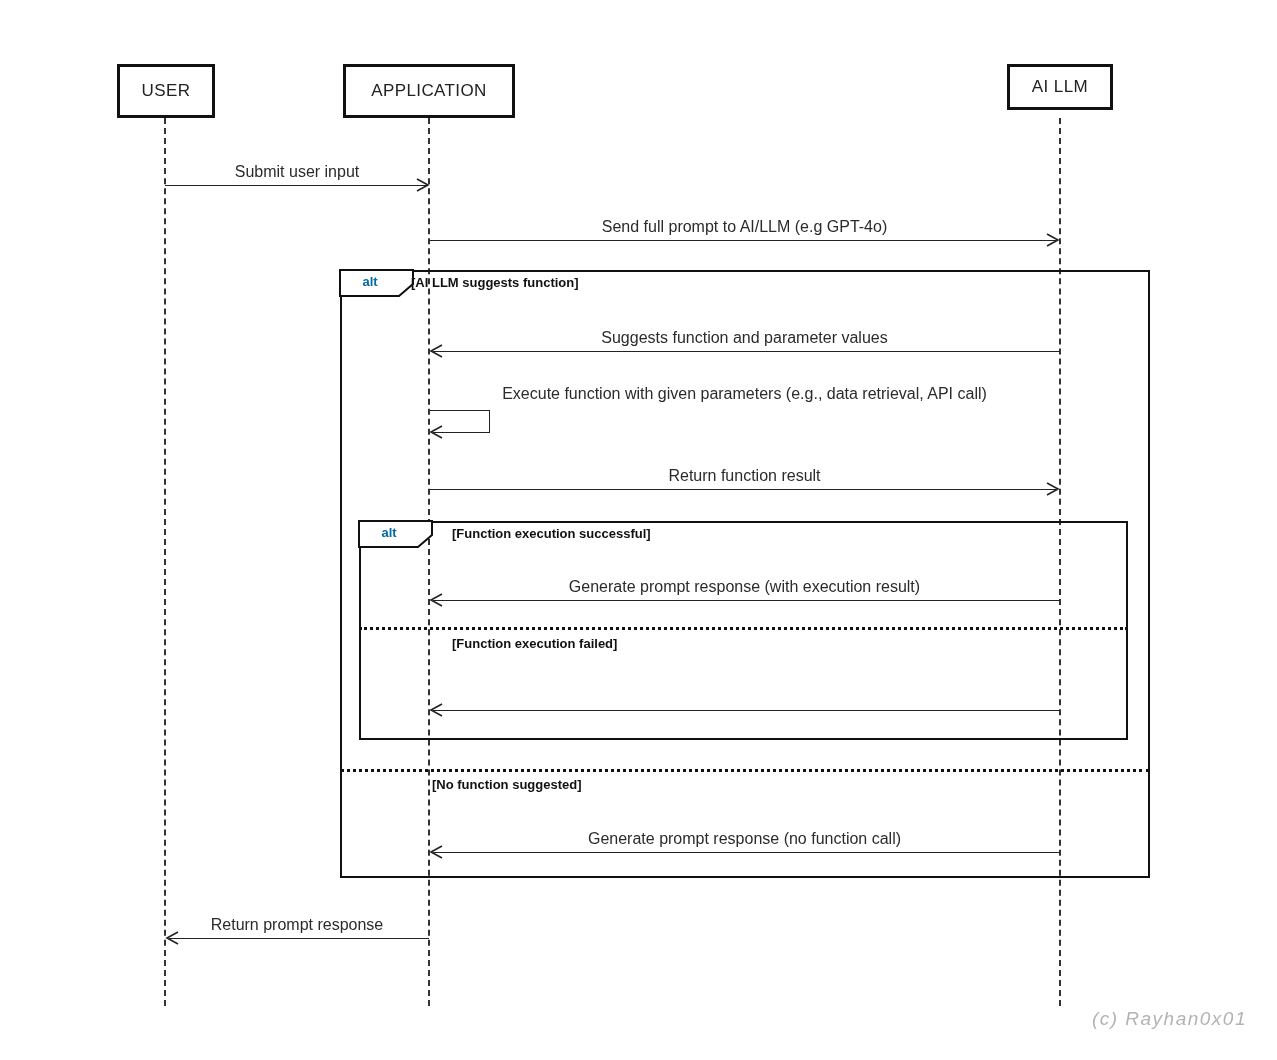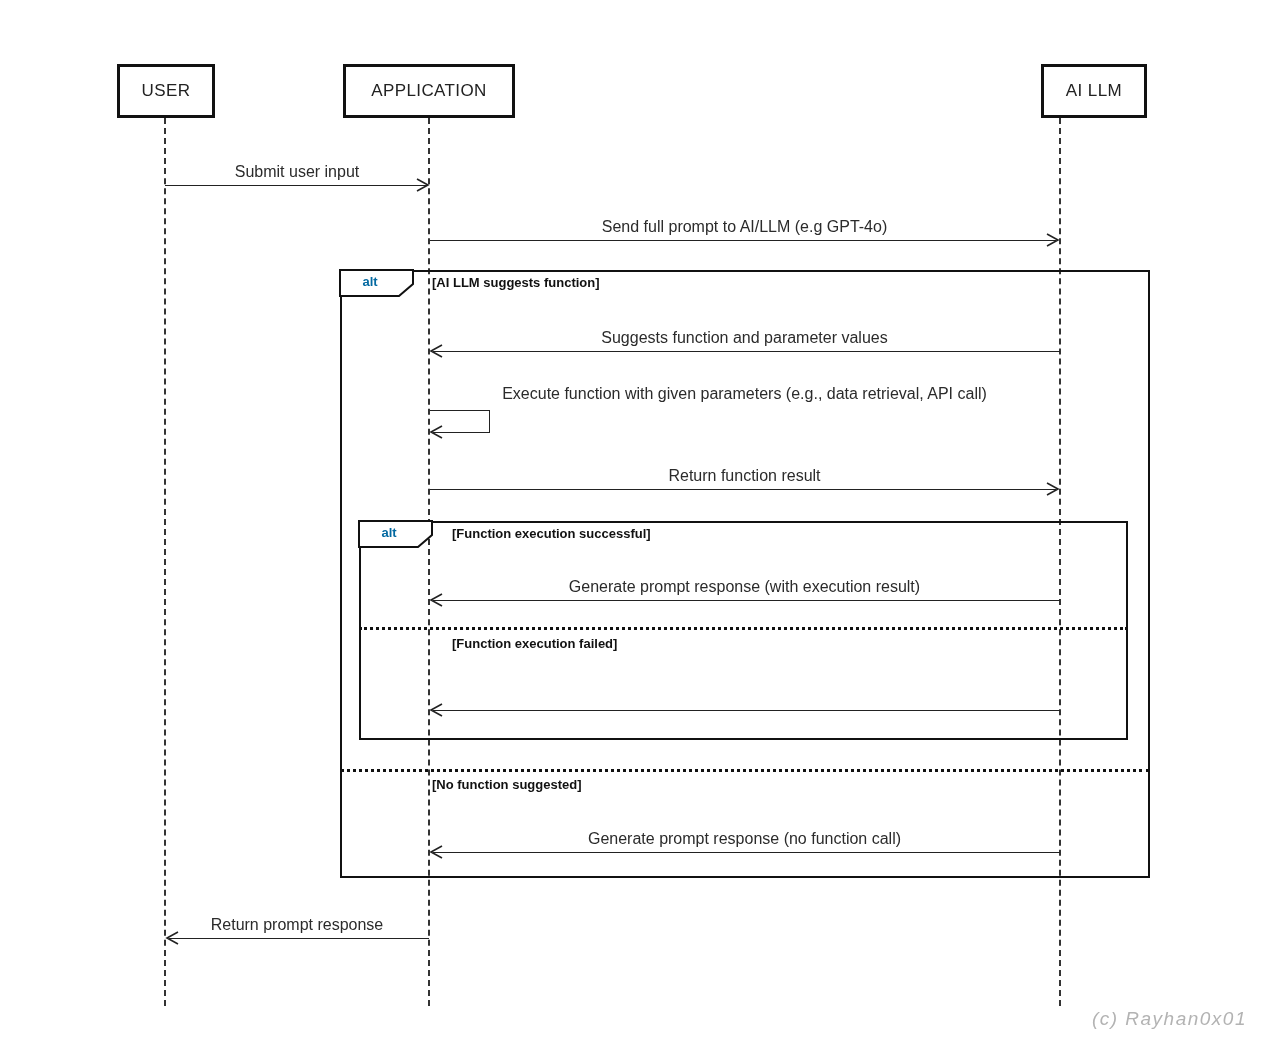--- a/index.html
+++ b/index.html
@@ -110,34 +110,34 @@
 <body>
 
 <div id="canvas">
 
   <div class="actor" style="left:117px; top:64px; width:98px; height:54px;">
     <span>USER</span>
   </div>
   <div class="actor" style="left:343px; top:64px; width:172px; height:54px;">
     <span>APPLICATION</span>
   </div>
-  <div class="actor" style="left:1007px; top:64px; width:106px; height:54px;margin-left:34px;">
+  <div class="actor" style="left:1007px; top:64px; width:106px; height:46px;">
     <span>AI LLM</span>
   </div>
 
   <div class="lifeline" style="left:164px; top:118px; height:888px;"></div>
   <div class="lifeline" style="left:428px; top:118px; height:888px;"></div>
   <div class="lifeline" style="left:1059px; top:118px; height:888px;"></div>
 
   <div class="frame" style="left:340px; top:270px; width:810px; height:608px;"></div>
   <svg class="pentagon" style="left:339px; top:269px;" width="76" height="28" viewBox="0 0 76 28">
     <polygon points="1,1 74,1 74,15 60,27 1,27" fill="#ffffff" stroke="#111" stroke-width="2"></polygon>
   </svg>
   <div class="op-label" style="left:341px; top:274px;">alt</div>
-  <div class="guard" style="left:432px; top:275px;">[AI LLM suggests function]</div>
+  <div class="guard" style="left:411px; top:275px;">[AI LLM suggests function]</div>
   <div class="divider" style="left:340px; top:769px; width:810px;"></div>
   <div class="guard" style="left:432px; top:777px;">[No function suggested]</div>
 
   <div class="frame" style="left:359px; top:521px; width:769px; height:219px;"></div>
   <svg class="pentagon" style="left:358px; top:520px;" width="76" height="28" viewBox="0 0 76 28">
     <polygon points="1,1 74,1 74,15 60,27 1,27" fill="#ffffff" stroke="#111" stroke-width="2"></polygon>
   </svg>
   <div class="op-label" style="left:360px; top:525px;">alt</div>
   <div class="guard" style="left:452px; top:526px;">[Function execution successful]</div>
   <div class="divider" style="left:359px; top:627px; width:769px;"></div>

